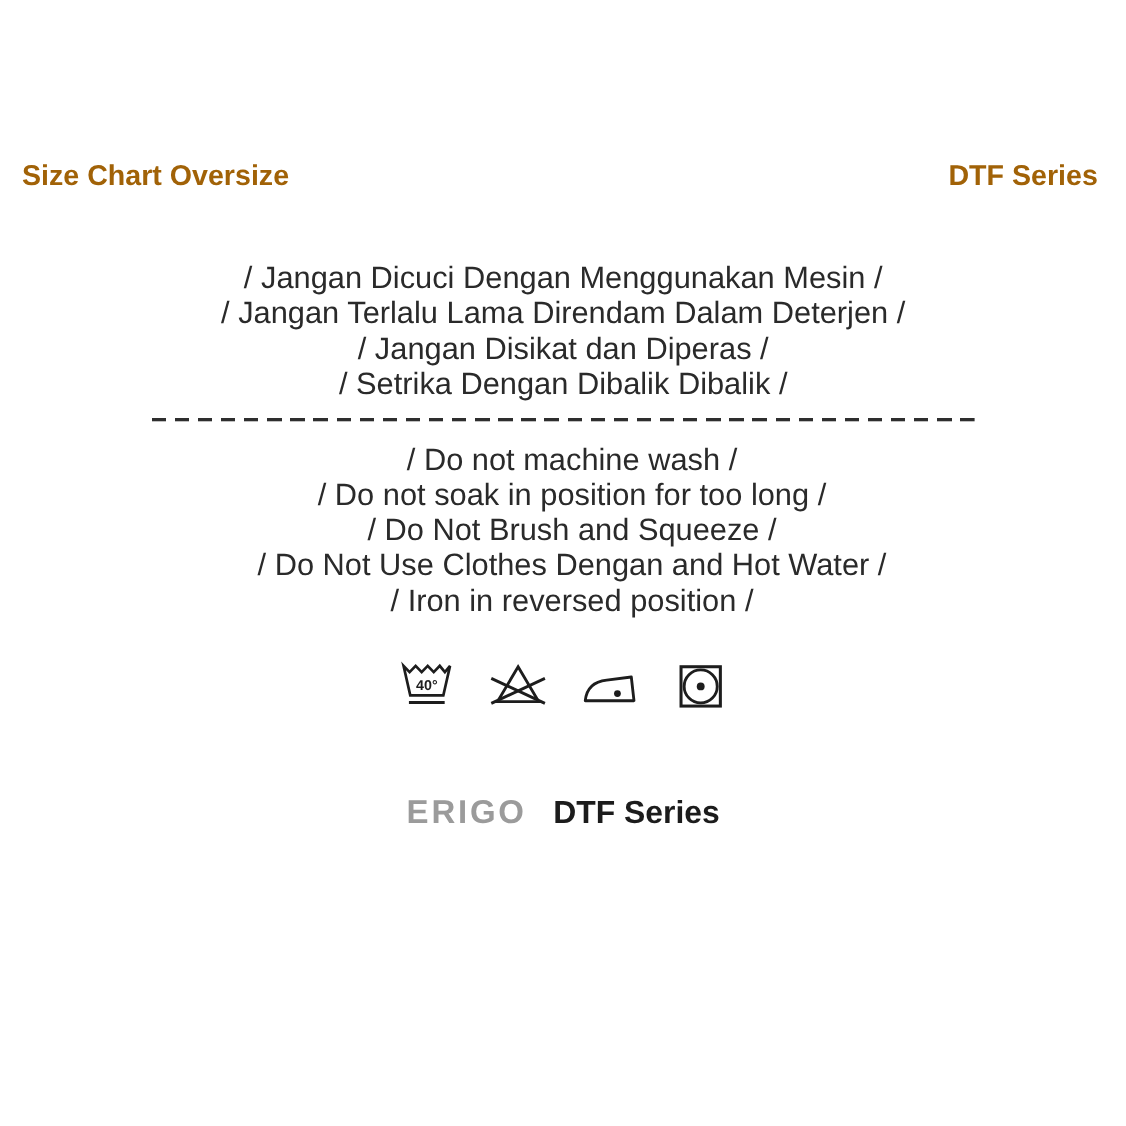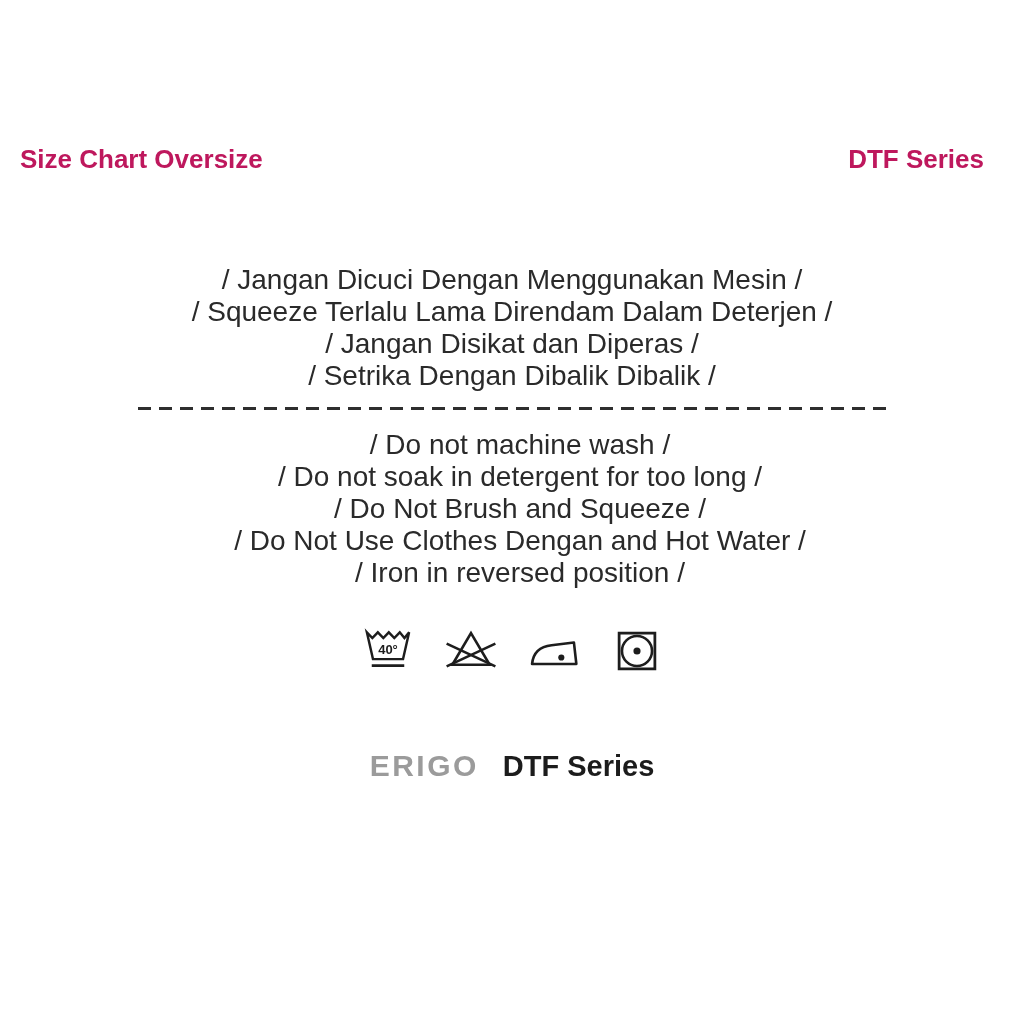--- a/index.html
+++ b/index.html
@@ -13,37 +13,37 @@
     height: 1024px;
     background: #ffffff;
     overflow: hidden;
     font-family: "Liberation Sans", sans-serif;
     color: #222222;
   }
   .header {
     display: flex;
     justify-content: space-between;
     align-items: flex-start;
-    padding: 146px 40px 0 20px;
+    padding: 146px 26px 0 20px;
     font-size: 26px;
     font-weight: bold;
-    color: #be185d;
+    color: #a16207;
     line-height: 1;
   }
   .instructions {
     text-align: center;
     font-size: 28px;
     line-height: 32px;
     color: #2a2a2a;
   }
   .instructions p {
     margin: 0;
   }
   .block-id {
-    margin-top: 92px;
+    margin-top: 65px;
   }
   .divider {
     width: 748px;
     height: 3px;
     margin: 15px auto 0;
     background: repeating-linear-gradient(90deg, #2e2e2e 0 13px, transparent 13px 21px);
   }
   .block-en {
     margin-top: 19px;
     padding-left: 16px;
@@ -82,30 +82,30 @@
 
 <div class="page">
 
   <div class="header">
     <span>Size Chart Oversize</span>
     <span>DTF Series</span>
   </div>
 
   <div class="instructions block-id">
     <p>/ Jangan Dicuci Dengan Menggunakan Mesin /</p>
-    <p>/ Squeeze Terlalu Lama Direndam Dalam Deterjen /</p>
+    <p>/ Jangan Terlalu Lama Direndam Dalam Deterjen /</p>
     <p>/ Jangan Disikat dan Diperas /</p>
     <p>/ Setrika Dengan Dibalik Dibalik /</p>
   </div>
 
   <div class="divider"></div>
 
   <div class="instructions block-en">
     <p>/ Do not machine wash /</p>
-    <p>/ Do not soak in detergent for too long /</p>
+    <p>/ Do not soak in position for too long /</p>
     <p>/ Do Not Brush and Squeeze /</p>
     <p>/ Do Not Use Clothes Dengan and Hot Water /</p>
     <p>/ Iron in reversed position /</p>
   </div>
 
   <div class="symbols-row">
 
     <span>
       <svg width="52" height="52" viewBox="0 0 64 64" fill="none">
         <path d="M6 9 L12.75 16 L19.5 9 L26.25 16 L33 9 L39.75 16 L46.5 9 L52.25 16 L58 9 L50.5 42 L13.5 42 Z" stroke="#1d1d1d" stroke-width="3" stroke-linejoin="miter"></path>

